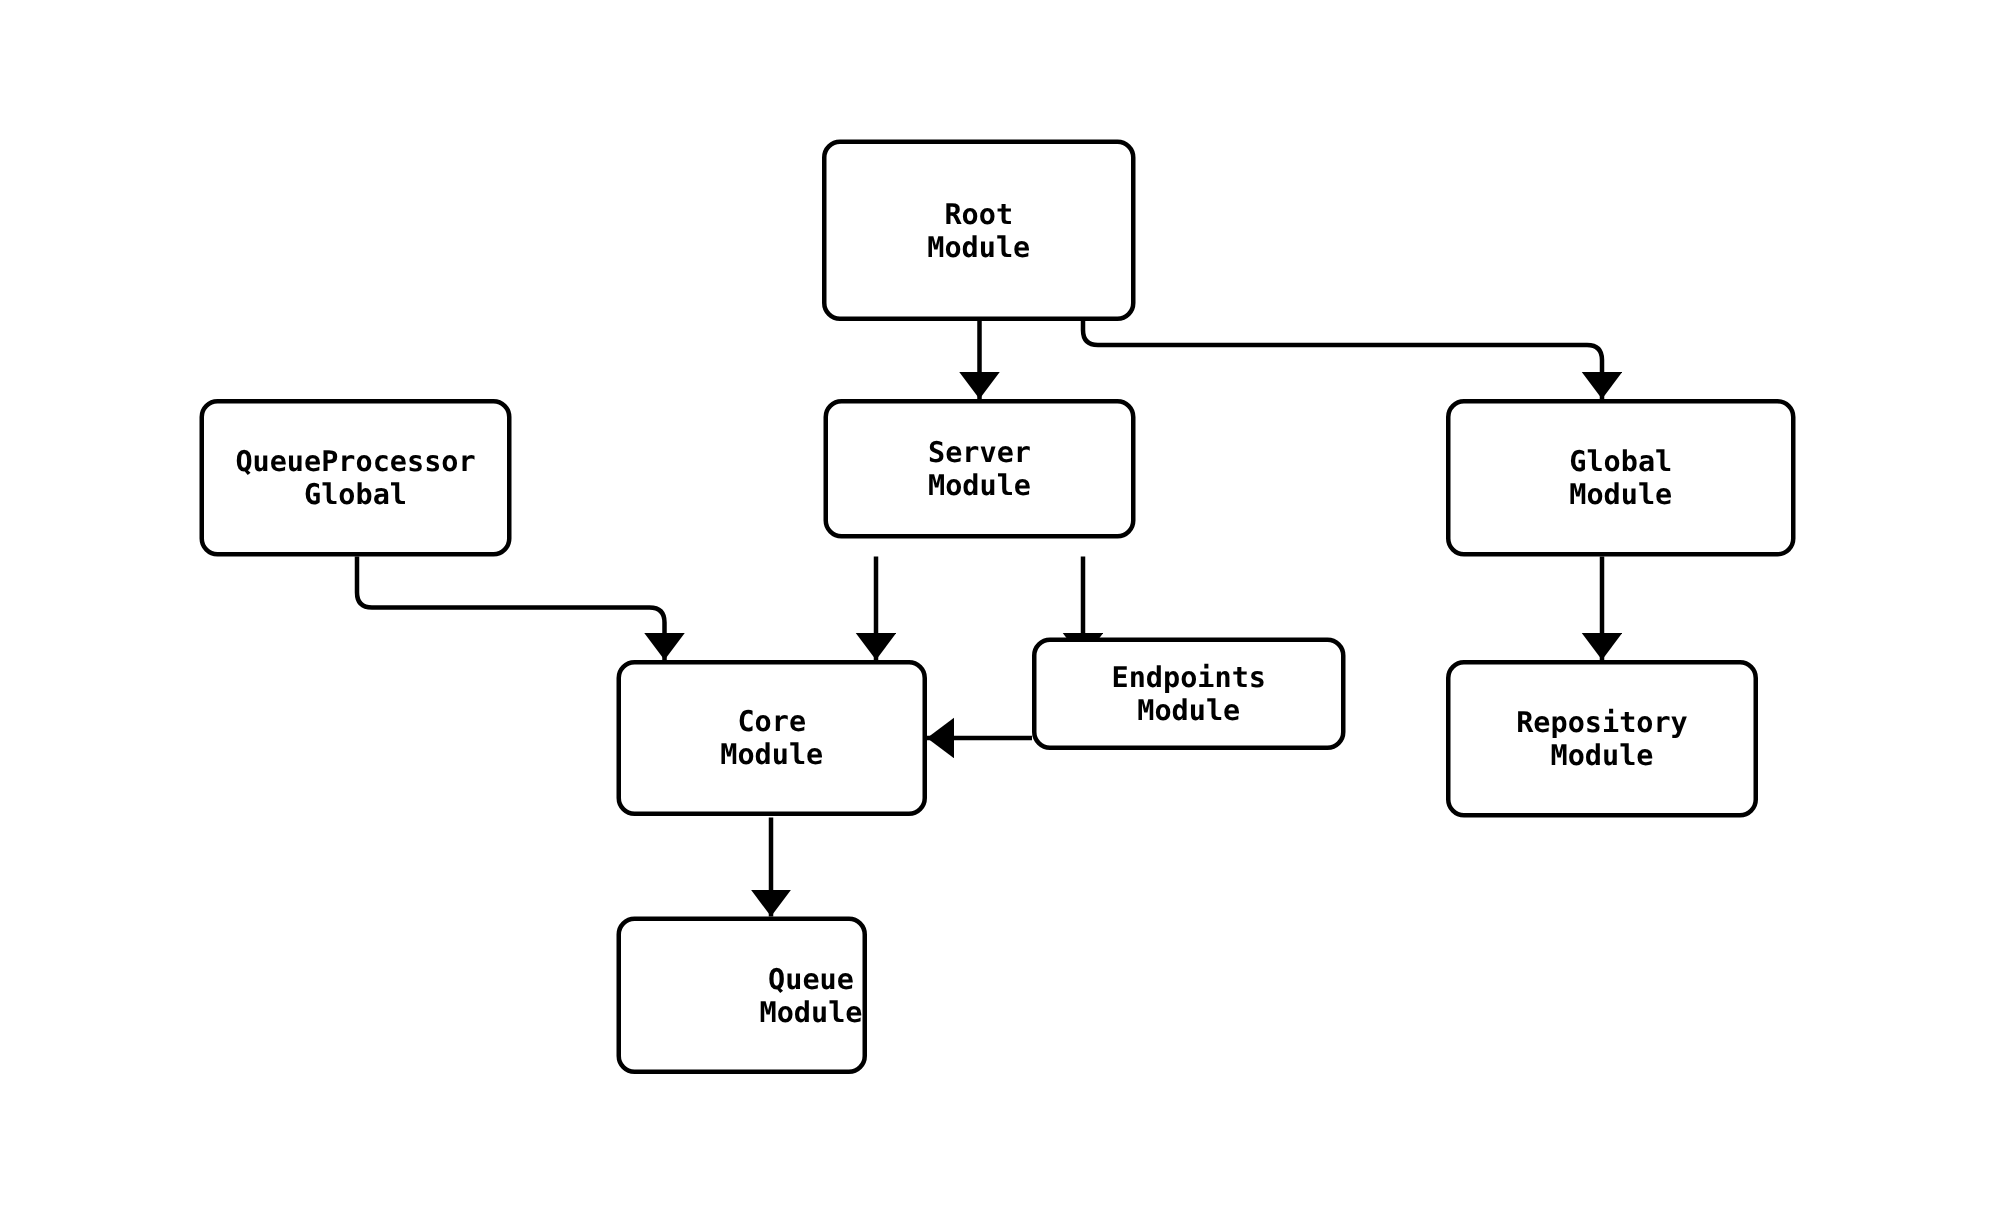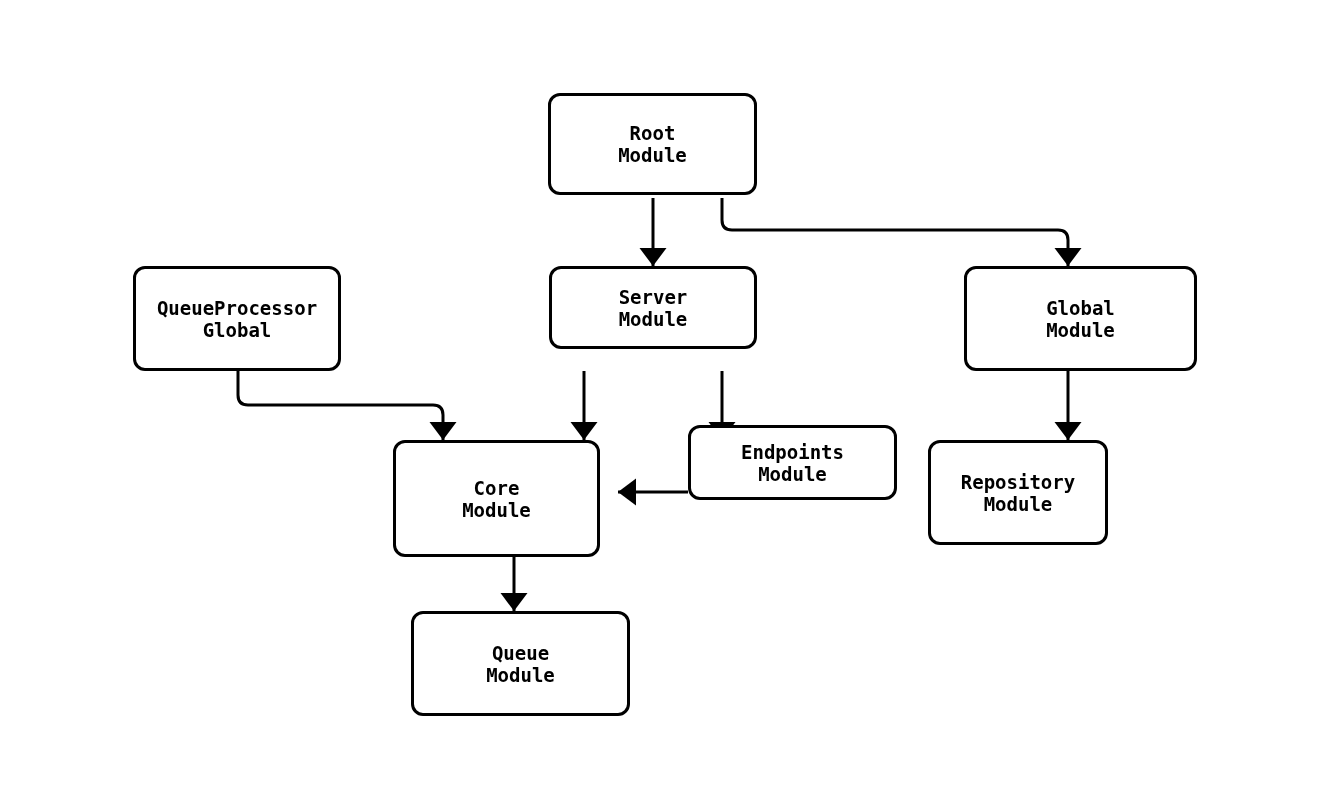--- a/index.html
+++ b/index.html
@@ -50,53 +50,53 @@
   <path d="M653,198 L653,266" fill="none" stroke="#000000" stroke-width="3" marker-end="url(#arrowhead)"></path>
       <path d="M722,198 L722,220 Q722,230 732,230 L1058,230 Q1068,230 1068,240 L1068,266" fill="none" stroke="#000000" stroke-width="3" marker-end="url(#arrowhead)"></path>
       <path d="M238,371 L238,395 Q238,405 248,405 L433,405 Q443,405 443,415 L443,440" fill="none" stroke="#000000" stroke-width="3" marker-end="url(#arrowhead)"></path>
       <path d="M584,371 L584,440" fill="none" stroke="#000000" stroke-width="3" marker-end="url(#arrowhead)"></path>
       <path d="M722,371 L722,440" fill="none" stroke="#000000" stroke-width="3" marker-end="url(#arrowhead)"></path>
       <path d="M688,492 L618,492" fill="none" stroke="#000000" stroke-width="3" marker-end="url(#arrowhead)"></path>
       <path d="M1068,371 L1068,440" fill="none" stroke="#000000" stroke-width="3" marker-end="url(#arrowhead)"></path>
       <path d="M514,545 L514,611" fill="none" stroke="#000000" stroke-width="3" marker-end="url(#arrowhead)"></path>
     </svg>
 
-  <div class="node" style="left:548px; top:93px; width:209px; height:102px;">
+  <div class="node" style="left:548px; top:93px; width:209px; height:121px;">
     <span class="node-label">Root
 Module</span>
   </div>
 
   <div class="node" style="left:133px; top:266px; width:208px; height:105px;">
     <span class="node-label">QueueProcessor
 Global</span>
   </div>
 
-  <div class="node" style="left:549px; top:266px; width:208px; height:83px;">
+  <div class="node" style="left:549px; top:266px; width:208px; height:93px;">
     <span class="node-label">Server
 Module</span>
   </div>
 
   <div class="node" style="left:964px; top:266px; width:233px; height:105px;">
     <span class="node-label">Global
 Module</span>
   </div>
 
-  <div class="node" style="left:393px; top:440px; width:207px; height:117px;">
+  <div class="node" style="left:411px; top:440px; width:207px; height:104px;">
     <span class="node-label">Core
 Module</span>
   </div>
 
   <div class="node" style="left:688px; top:425px; width:209px; height:75px;">
     <span class="node-label">Endpoints
 Module</span>
   </div>
 
-  <div class="node" style="left:928px; top:440px; width:180px; height:105px;">
+  <div class="node" style="left:964px; top:440px; width:208px; height:105px;">
     <span class="node-label">Repository
 Module</span>
   </div>
 
-  <div class="node" style="left:411px; top:611px; width:219px; height:105px;">
+  <div class="node" style="left:411px; top:611px; width:167px; height:105px;justify-content:flex-end;">
     <span class="node-label">Queue
 Module</span>
   </div>
 
 </div>
 
 </body></html>

